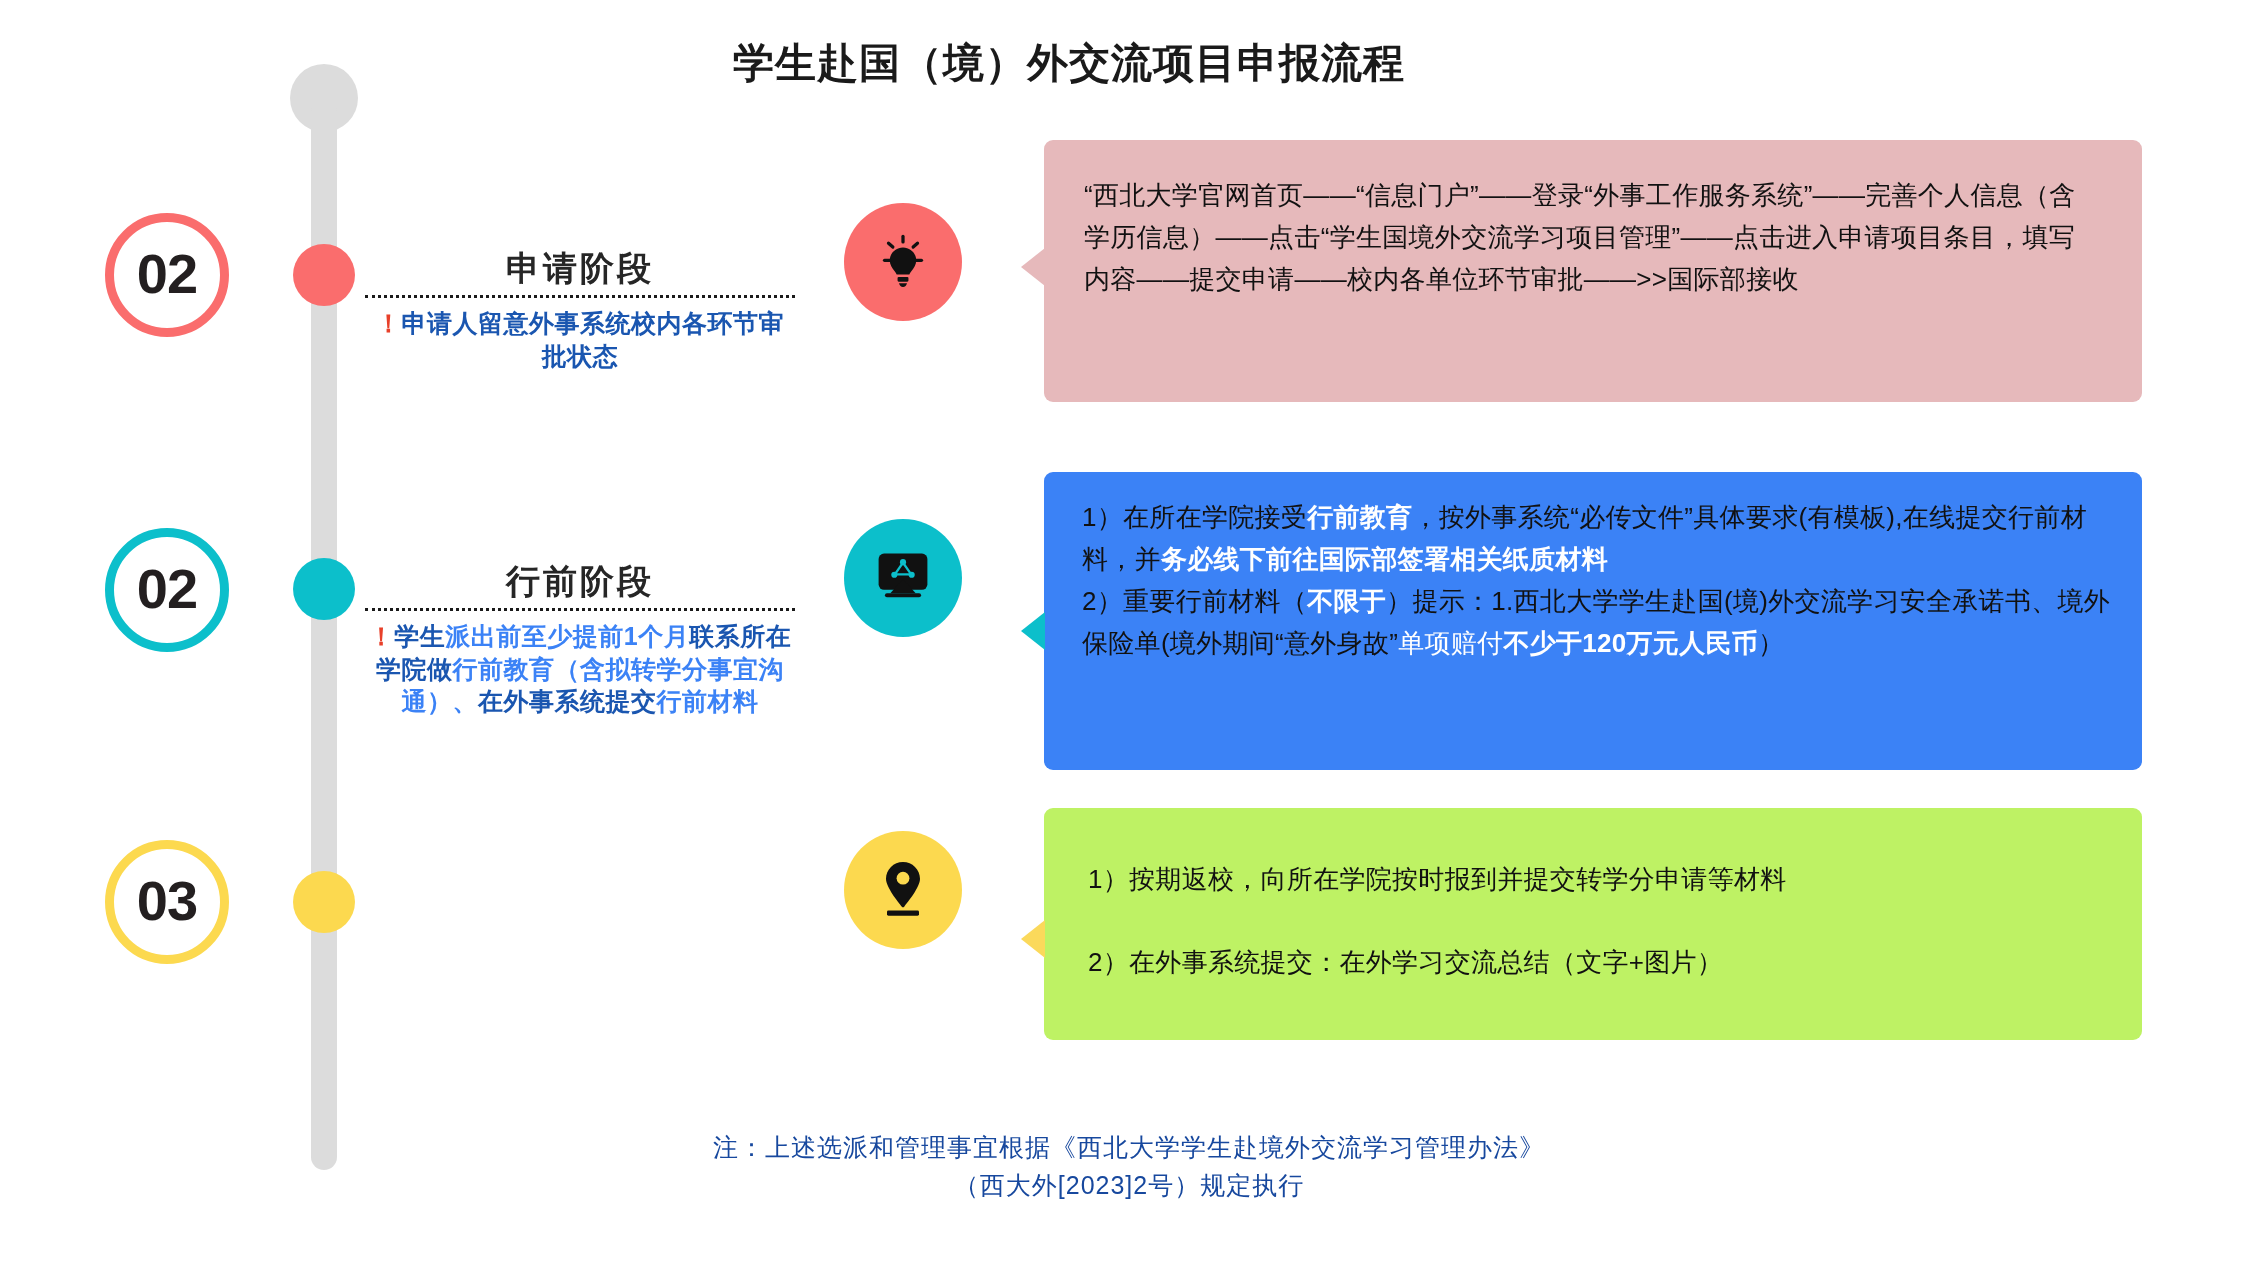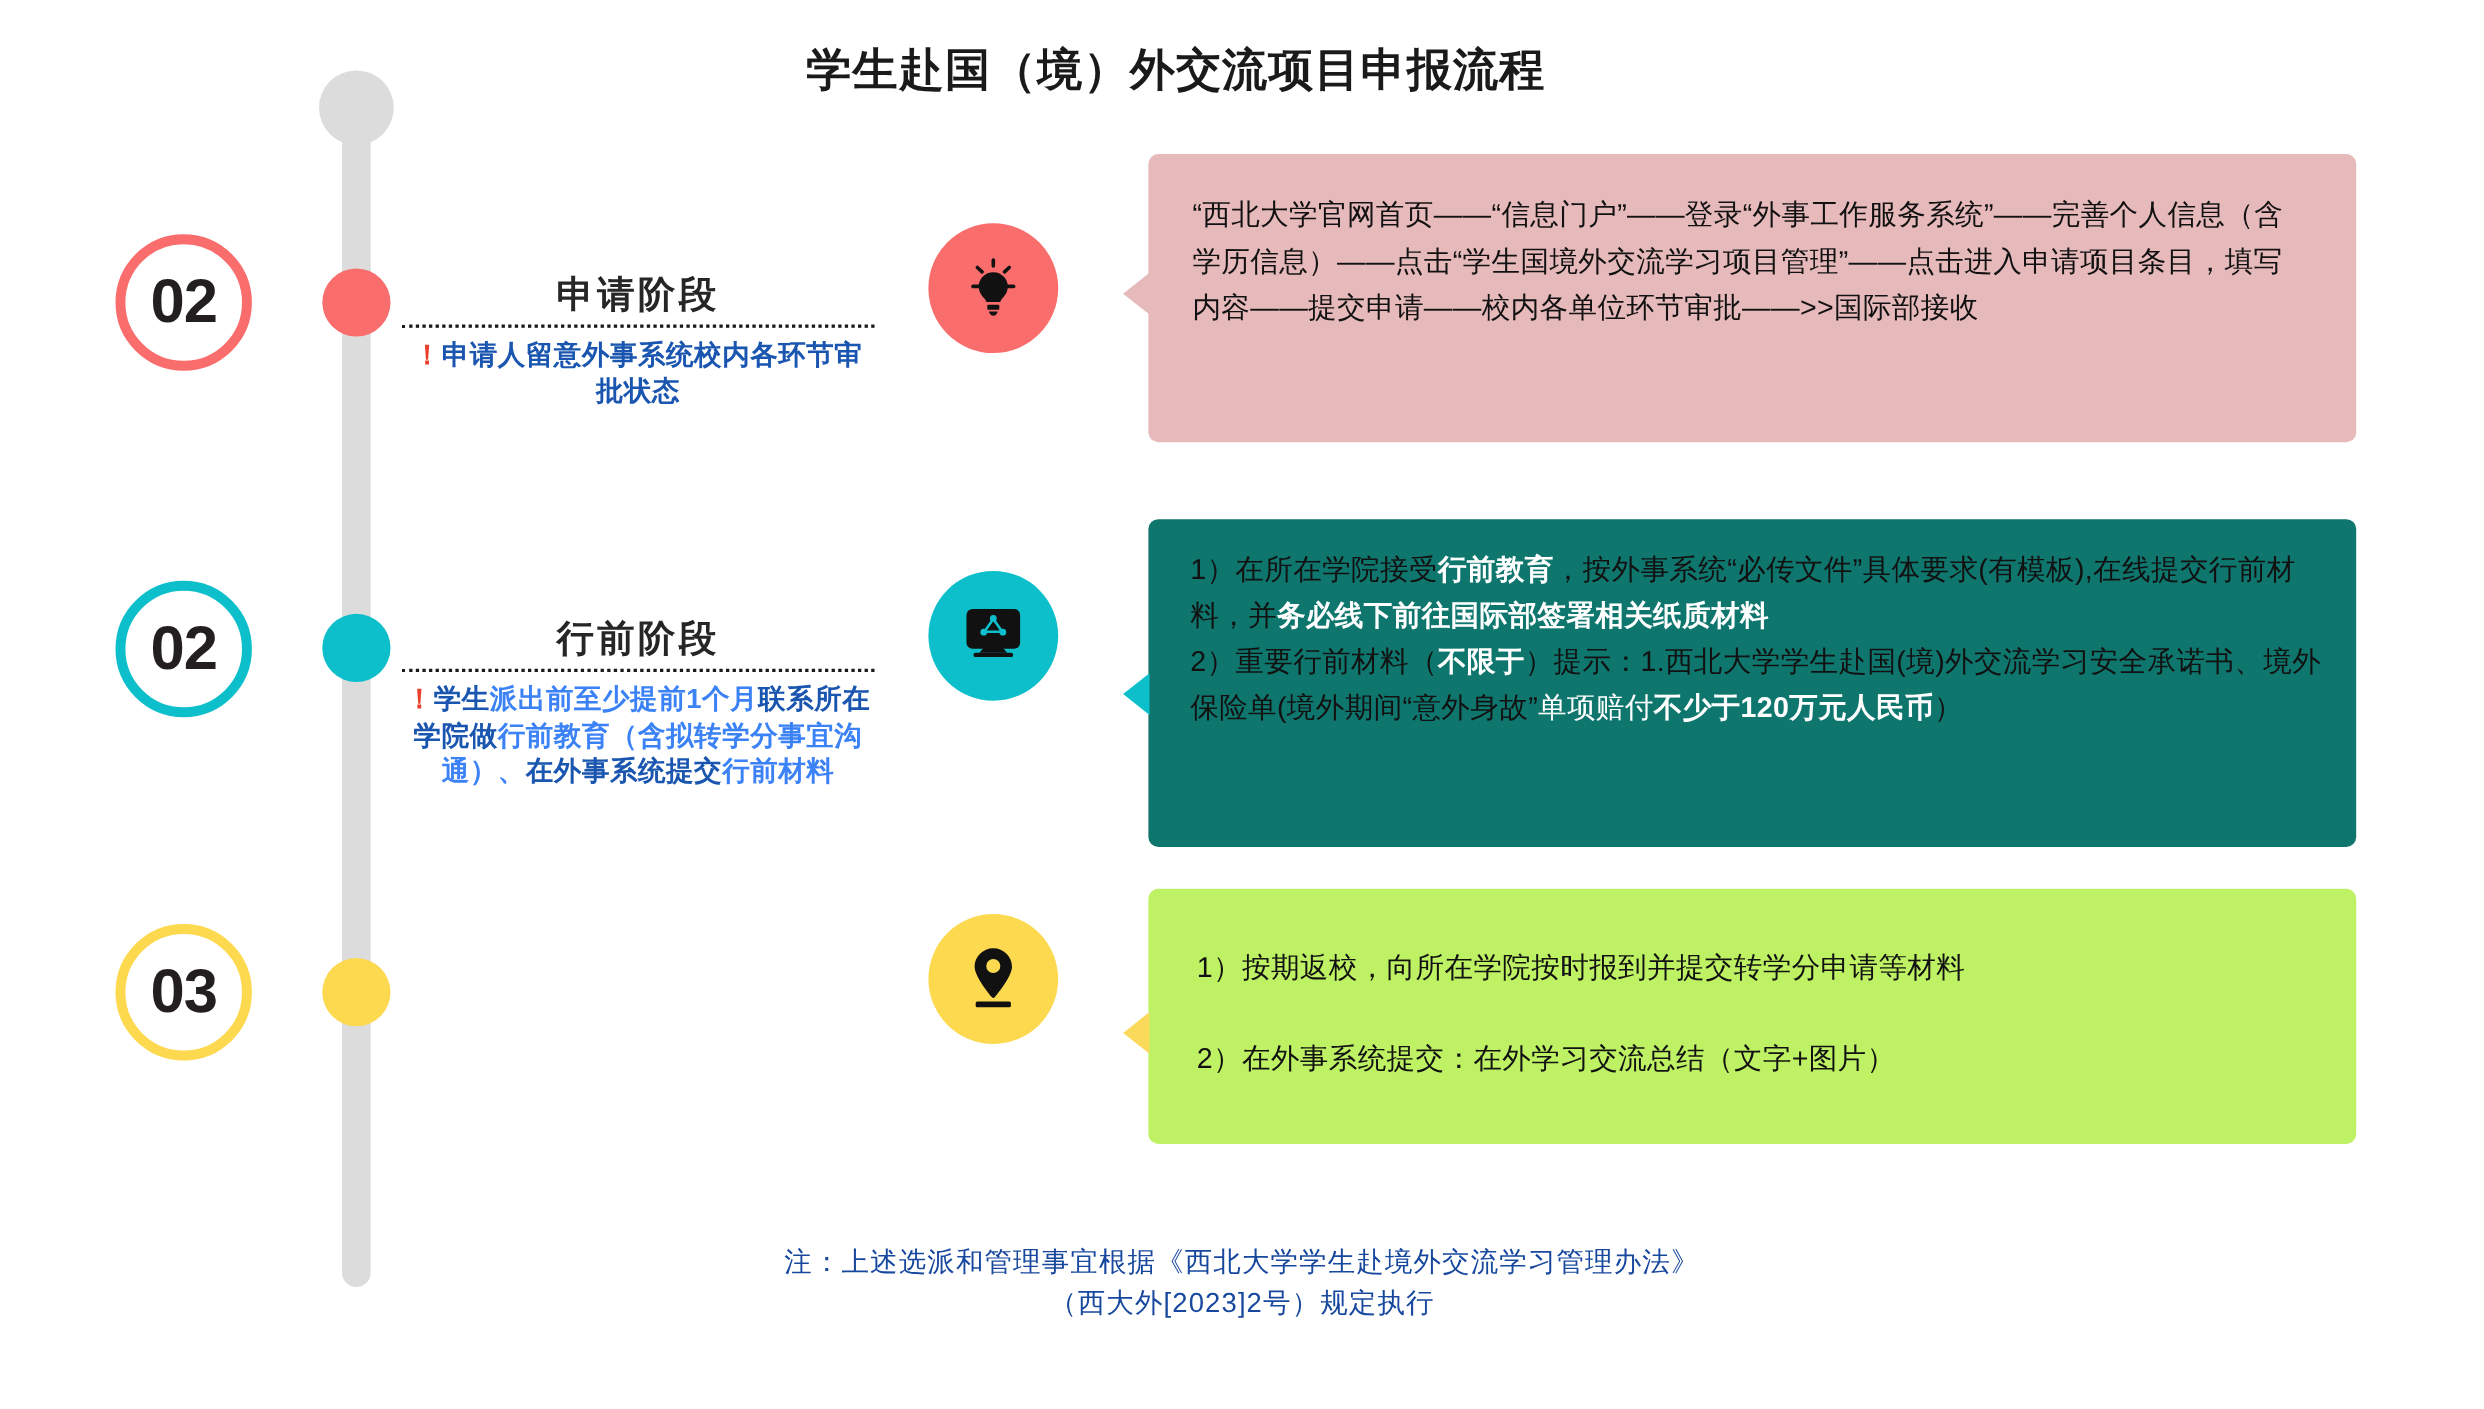--- a/index.html
+++ b/index.html
@@ -245,21 +245,21 @@
       <g fill="#0cbfcb">
         <circle cx="33" cy="13.5" r="3.4"></circle>
         <circle cx="23.4" cy="27.4" r="3.4"></circle>
         <circle cx="42.6" cy="27.4" r="3.4"></circle>
       </g>
       <path d="M33 32 L47 48 H19 Z" fill="#111111"></path>
       <rect x="13" y="48" width="40" height="4.4" rx="2.2" fill="#111111"></rect>
     </svg>
   </div>
 
-  <div class="card" style="left:1044px; top:472px; width:1098px; height:298px; background:#0f766e; padding:24px 26px 20px 38px;">
+  <div class="card" style="left:1044px; top:472px; width:1098px; height:298px; background:#3b82f6; padding:24px 26px 20px 38px;">
     <div class="notch" style="top:140px; border-right:24px solid #0cbfcb;"></div>
     <div class="card-body">
       <p><span>1）在所在学院接受</span><span class="w-bold">行前教育</span><span>，按外事系统“必传文件”具体要求(有模板),在线提交行前材料，并</span><span class="w-bold">务必线下前往国际部签署相关纸质材料</span></p>
       <p><span>2）重要行前材料（</span><span class="w-bold">不限于</span><span>）提示：1.西北大学学生赴国(境)外交流学习安全承诺书、境外保险单(境外期间“意外身故”</span><span class="w-reg">单项赔付</span><span class="w-bold">不少于120万元人民币</span><span>）</span></p>
     </div>
   </div>
 
   <div class="num-ring" style="left:105px; top:840px; border-color:#fcd94f;">
     <span>03</span>
   </div>

